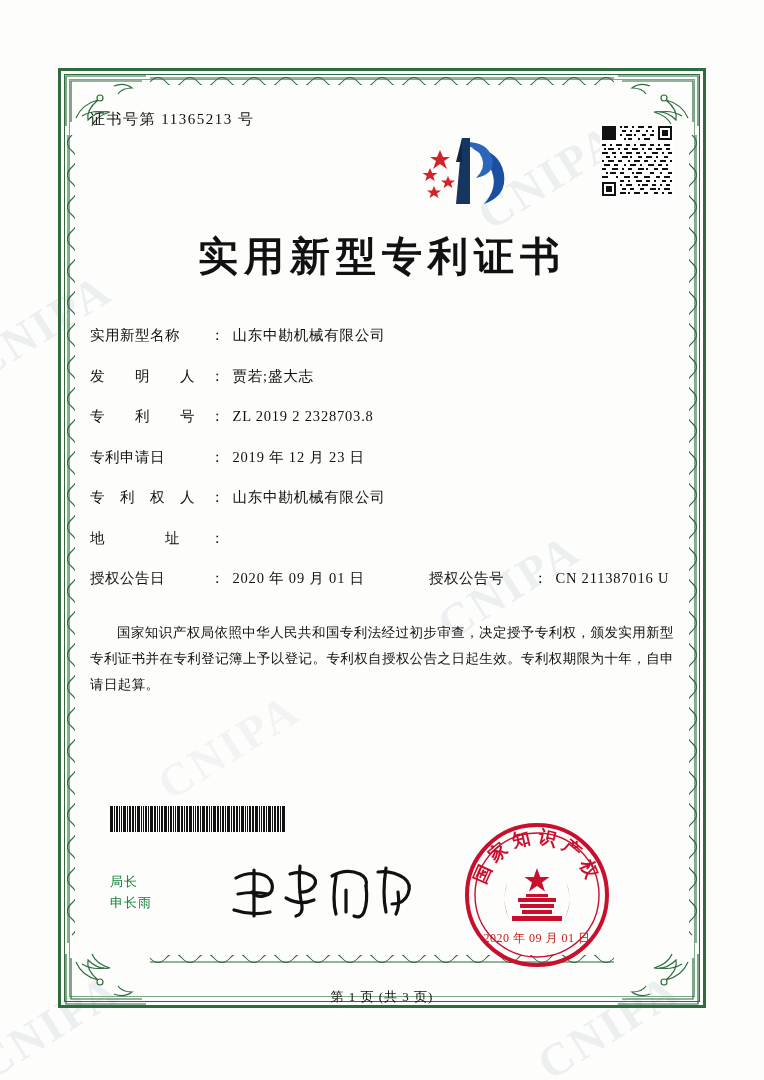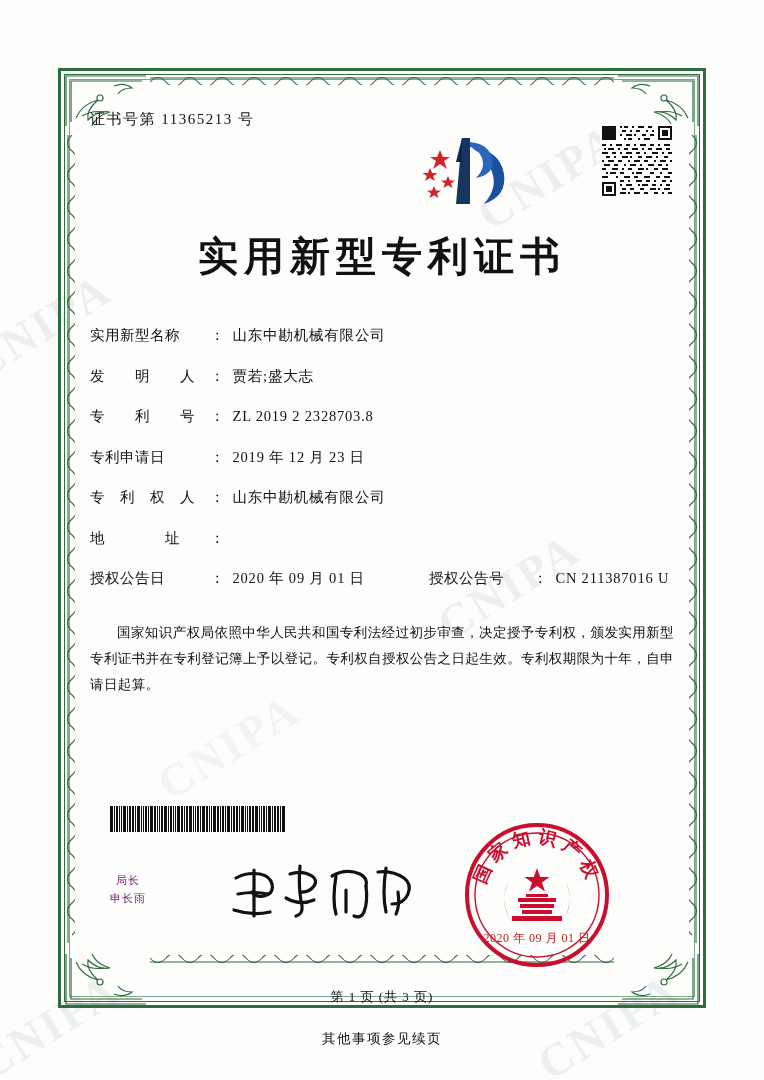--- a/index.html
+++ b/index.html
@@ -206,25 +206,24 @@
     background: #111;
     height: 100%;
     margin-right: 1px;
   }
 
   
   .sign-block {
     position: absolute;
     left: 110px;
     top: 872px;
-    font-size: 11px;
+    font-size: 13px;
     line-height: 1.6;
     letter-spacing: 1px;
-    color: #701a75;
-    text-align: center;
+    color: #15803d;
   }
   .sign-script {
     position: absolute;
     left: 228px;
     top: 862px;
     width: 190px;
     height: 62px;
     color: #111;
   }
   .sign-script svg { width: 100%; height: 100%; display: block; }
@@ -709,15 +708,14 @@
         <path id="sealArc" d="M75,75 m-52,0 a52,52 0 1,1 104,0"></path>
       </defs>
       <text font-family="&quot;DejaVu Serif&quot;, serif" font-size="18" font-weight="700" fill="#c8102e" letter-spacing="6">
         <textPath href="#sealArc" startOffset="6%">国家知识产权局</textPath>
       </text>
     </svg>
   </div>
   <div class="seal-date">2020 年 09 月 01 日</div>
 
   <div class="page-no">第 1 页 (共 3 页)</div>
-  <div class="foot-note">其他事项参见续页</div>
 
 </div>
 
 </body></html>

